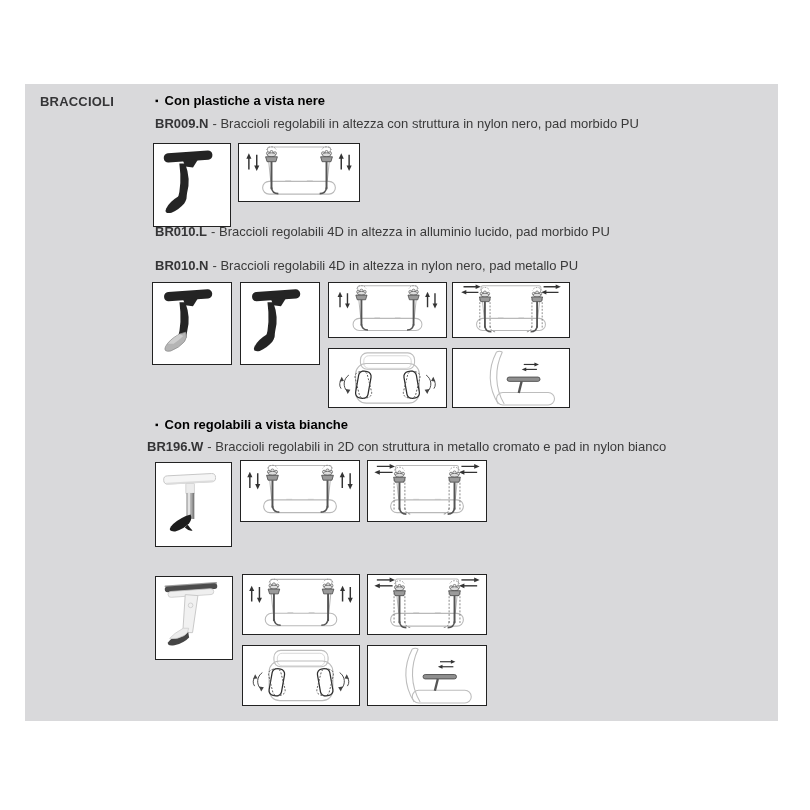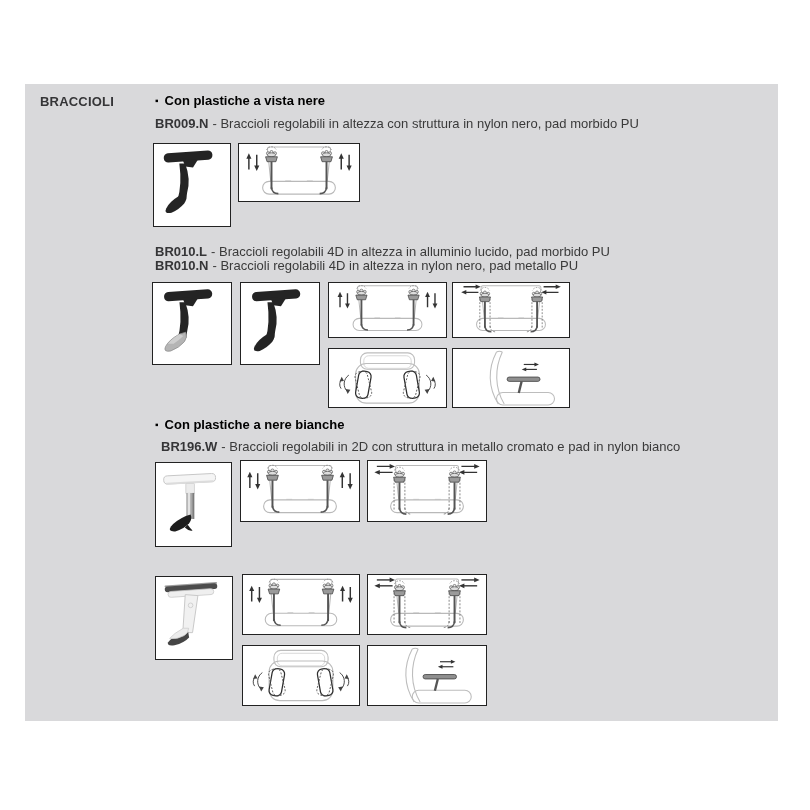--- a/index.html
+++ b/index.html
@@ -207,21 +207,21 @@
       <svg viewBox="0 0 78 84">
           <use href="#photo-arm-black"></use>
         </svg>
     </div>
     <div class="box" style="left:213px; top:59px; width:122px; height:59px;">
       <svg viewBox="0 0 120 58">
           <use href="#diag-height"></use>
         </svg>
     </div>
 
-    <div class="prod-line" style="left:130px; top:160px;">
+    <div class="prod-line" style="left:130px; top:140px;">
       <span class="code">BR010.L</span><span class="desc">- Braccioli regolabili 4D in altezza in alluminio lucido, pad morbido PU</span>
     </div>
     <div class="prod-line" style="left:130px; top:174px;">
       <span class="code">BR010.N</span><span class="desc">- Braccioli regolabili 4D in altezza in nylon nero, pad metallo PU</span>
     </div>
 
     <div class="box" style="left:127px; top:198px; width:80px; height:83px;">
       <svg viewBox="0 0 78 84">
           <use href="#photo-arm-alu"></use>
         </svg>
@@ -246,24 +246,24 @@
           <use href="#diag-rotate"></use>
         </svg>
     </div>
     <div class="box" style="left:427px; top:264px; width:118px; height:60px;">
       <svg viewBox="0 0 120 60">
           <use href="#diag-slide"></use>
         </svg>
     </div>
 
     <div class="sec-header" style="left:130px; top:333px;">
-      <span class="bullet">▪</span><span>Con plastiche a nere bianche</span>
-    </div>
-
-    <div class="prod-line" style="left:136px; top:355px;">
+      <span class="bullet">▪</span><span>Con regolabili a vista bianche</span>
+    </div>
+
+    <div class="prod-line" style="left:122px; top:355px;">
       <span class="code">BR196.W</span><span class="desc">- Braccioli regolabili in 2D con struttura in metallo cromato e pad in nylon bianco</span>
     </div>
 
     <div class="box" style="left:130px; top:378px; width:77px; height:85px;">
       <svg viewBox="0 0 78 84">
           <use href="#photo-arm-chrome"></use>
         </svg>
     </div>
     <div class="box" style="left:215px; top:376px; width:120px; height:62px;">
       <svg viewBox="0 0 120 58">

